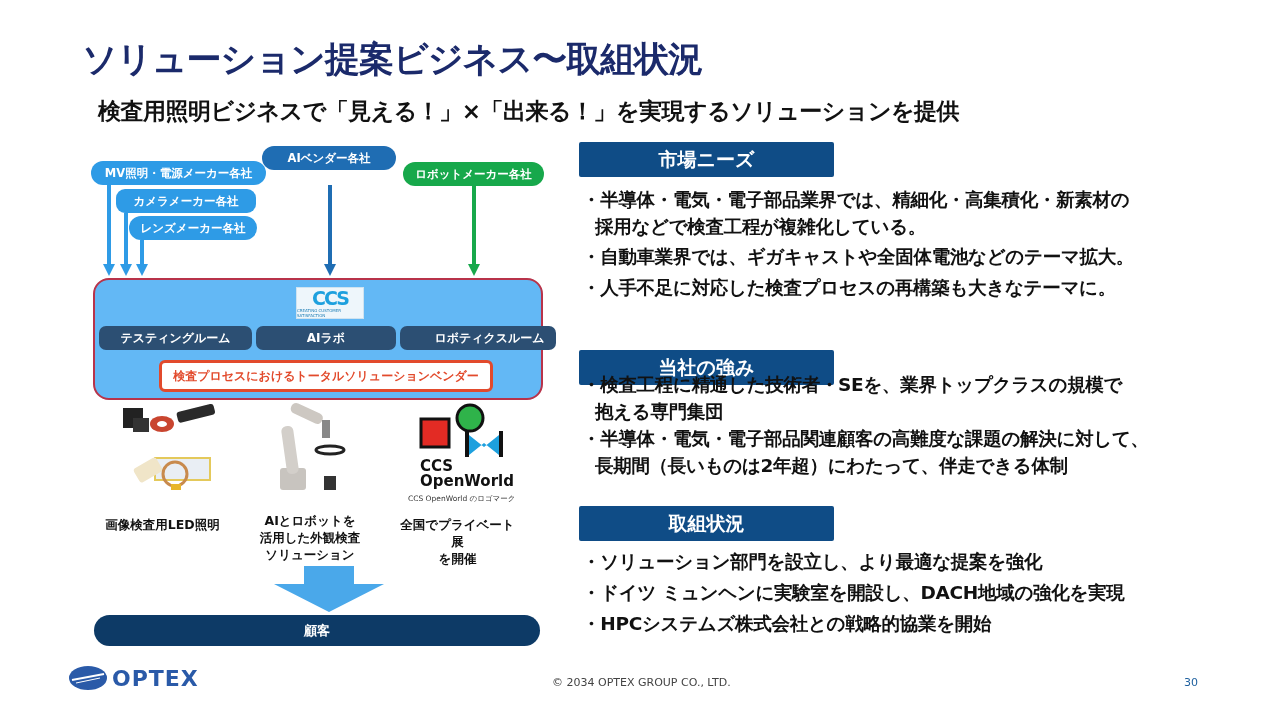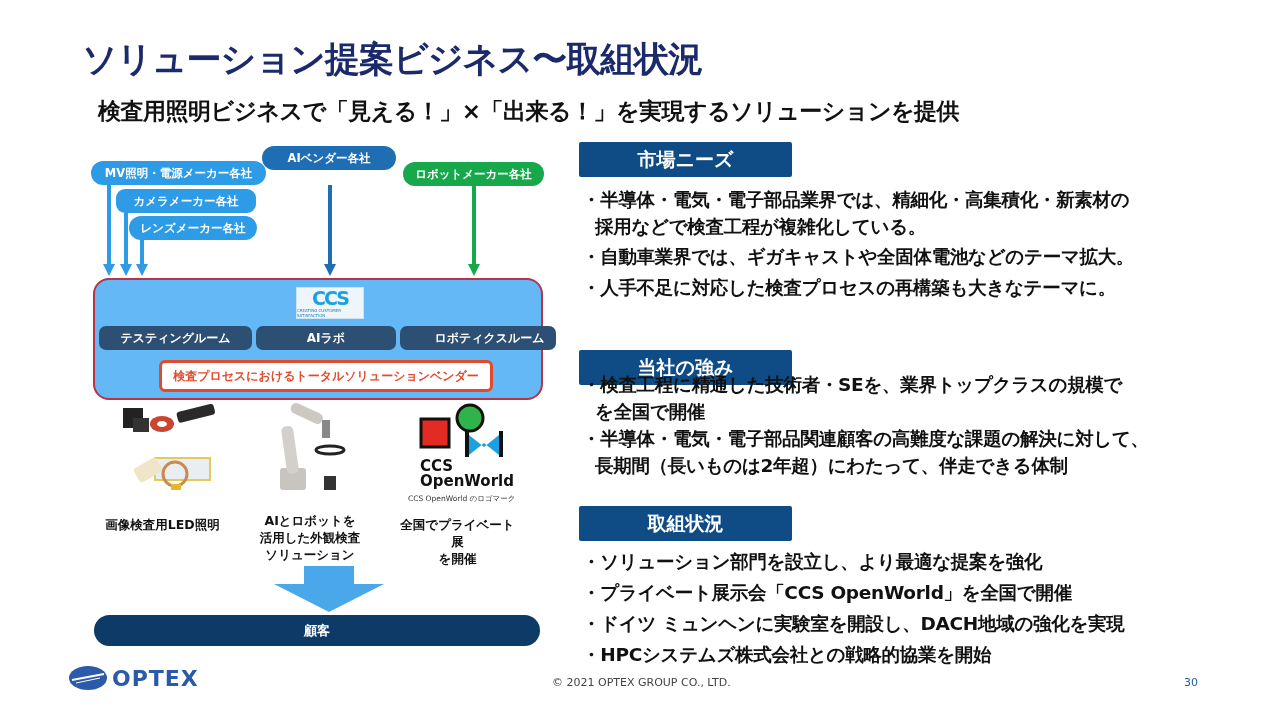--- a/index.html
+++ b/index.html
@@ -14,21 +14,21 @@
   .arrow-line{position:absolute;width:4px;}
   .arrow-head{position:absolute;width:0;height:0;border-left:6px solid transparent;border-right:6px solid transparent;border-top:12px solid;}
   .ccs-box{left:93px;top:278px;width:446px;height:118px;background:#63b8f5;border:2px solid #b8334a;border-radius:16px;}
   .ccs-logo{left:296px;top:287px;width:66px;height:30px;background:#eef6fb;border:1px solid #cfe3f0;display:flex;flex-direction:column;align-items:center;justify-content:center;}
   .ccs-logo .big{font-size:19px;font-weight:bold;color:#1da0de;letter-spacing:-2px;line-height:20px;}
   .ccs-logo .small{font-size:4px;color:#1d7db5;line-height:5px;}
   .room{position:absolute;top:326px;height:24px;background:#2c4f73;color:#fff;border-radius:7px;font-size:12px;font-weight:bold;text-align:center;line-height:24px;}
   .vendor{left:159px;top:360px;width:328px;height:26px;background:#fff;border:3px solid #e24a2c;border-radius:6px;color:#e24a2c;font-size:12px;font-weight:bold;text-align:center;line-height:26px;}
   .caption{position:absolute;font-size:12.5px;font-weight:bold;text-align:center;line-height:17px;color:#111;}
   .customer{left:94px;top:615px;width:446px;height:31px;background:#0d3a66;border-radius:16px;color:#fff;font-size:13px;font-weight:bold;text-align:center;line-height:31px;}
-  .sec-head{position:absolute;left:579px;width:213px;height:35px;background:#0f4c86;color:#fff;font-size:19px;font-weight:bold;text-align:center;line-height:35px;border-radius:2px;}
+  .sec-head{position:absolute;left:579px;width:255px;height:35px;background:#0f4c86;color:#fff;font-size:19px;font-weight:bold;text-align:center;line-height:35px;border-radius:2px;}
   .bullets{position:absolute;left:582px;font-size:18.5px;font-weight:bold;color:#111;letter-spacing:-0.3px;}
   .bullets .b{line-height:27px;white-space:nowrap;}
   .bullets .cont{padding-left:13px;}
   .footer-copy{left:552px;top:676px;font-size:11px;color:#444;}
   .page-num{left:1184px;top:676px;font-size:11px;color:#1d5f9e;}
 </style>
 </head>
 <body>
 
 <div class="abs title">ソリューション提案ビジネス〜取組状況</div>
@@ -122,35 +122,34 @@
 <div class="bullets" style="top:186px;">
   <div class="b">・半導体・電気・電子部品業界では、精細化・高集積化・新素材の</div>
   <div class="b cont">採用などで検査工程が複雑化している。</div>
   <div class="b" style="margin-top:3px;">・自動車業界では、ギガキャストや全固体電池などのテーマ拡大。</div>
   <div class="b" style="margin-top:4px;">・人手不足に対応した検査プロセスの再構築も大きなテーマに。</div>
 </div>
 
 <div class="sec-head" style="top:310px;margin-top:40px;">当社の強み</div>
 <div class="bullets" style="top:371px;">
   <div class="b">・検査工程に精通した技術者・SEを、業界トップクラスの規模で</div>
-  <div class="b cont">を全国で開催</div>
+  <div class="b cont">抱える専門集団</div>
   <div class="b">・半導体・電気・電子部品関連顧客の高難度な課題の解決に対して、</div>
   <div class="b cont">長期間（長いものは2年超）にわたって、伴走できる体制</div>
 </div>
 
 <div class="sec-head" style="top:506px;">取組状況</div>
 <div class="bullets" style="top:546px;">
   <div class="b" style="line-height:31px;">・ソリューション部門を設立し、より最適な提案を強化</div>
-  <div class="b" style="line-height:31px;">・プライベート展示会「CCS OpenWorld」を全国で開催</div>
   <div class="b" style="line-height:31px;">・ドイツ ミュンヘンに実験室を開設し、DACH地域の強化を実現</div>
   <div class="b" style="line-height:31px;">・HPCシステムズ株式会社との戦略的協業を開始</div>
 </div>
 
 <div class="abs" style="left:68px;top:663px;width:145px;height:30px;display:flex;align-items:center;">
   <svg width="40" height="26" viewBox="0 0 40 26">
     <ellipse cx="20" cy="13" rx="19" ry="12" fill="#2a5aa8"></ellipse>
     <path d="M4 15 L36 9" stroke="#fff" stroke-width="2"></path>
     <path d="M8 18 L32 13" stroke="#fff" stroke-width="1"></path>
   </svg>
   <span style="font-size:22px;font-weight:bold;color:#2a5aa8;margin-left:4px;letter-spacing:1px;">OPTEX</span>
 </div>
-<div class="abs footer-copy">© 2021 OPTEX GROUP CO., LTD.</div>
+<div class="abs footer-copy">© 2034 OPTEX GROUP CO., LTD.</div>
 <div class="abs page-num">30</div>
 
 </body></html>

